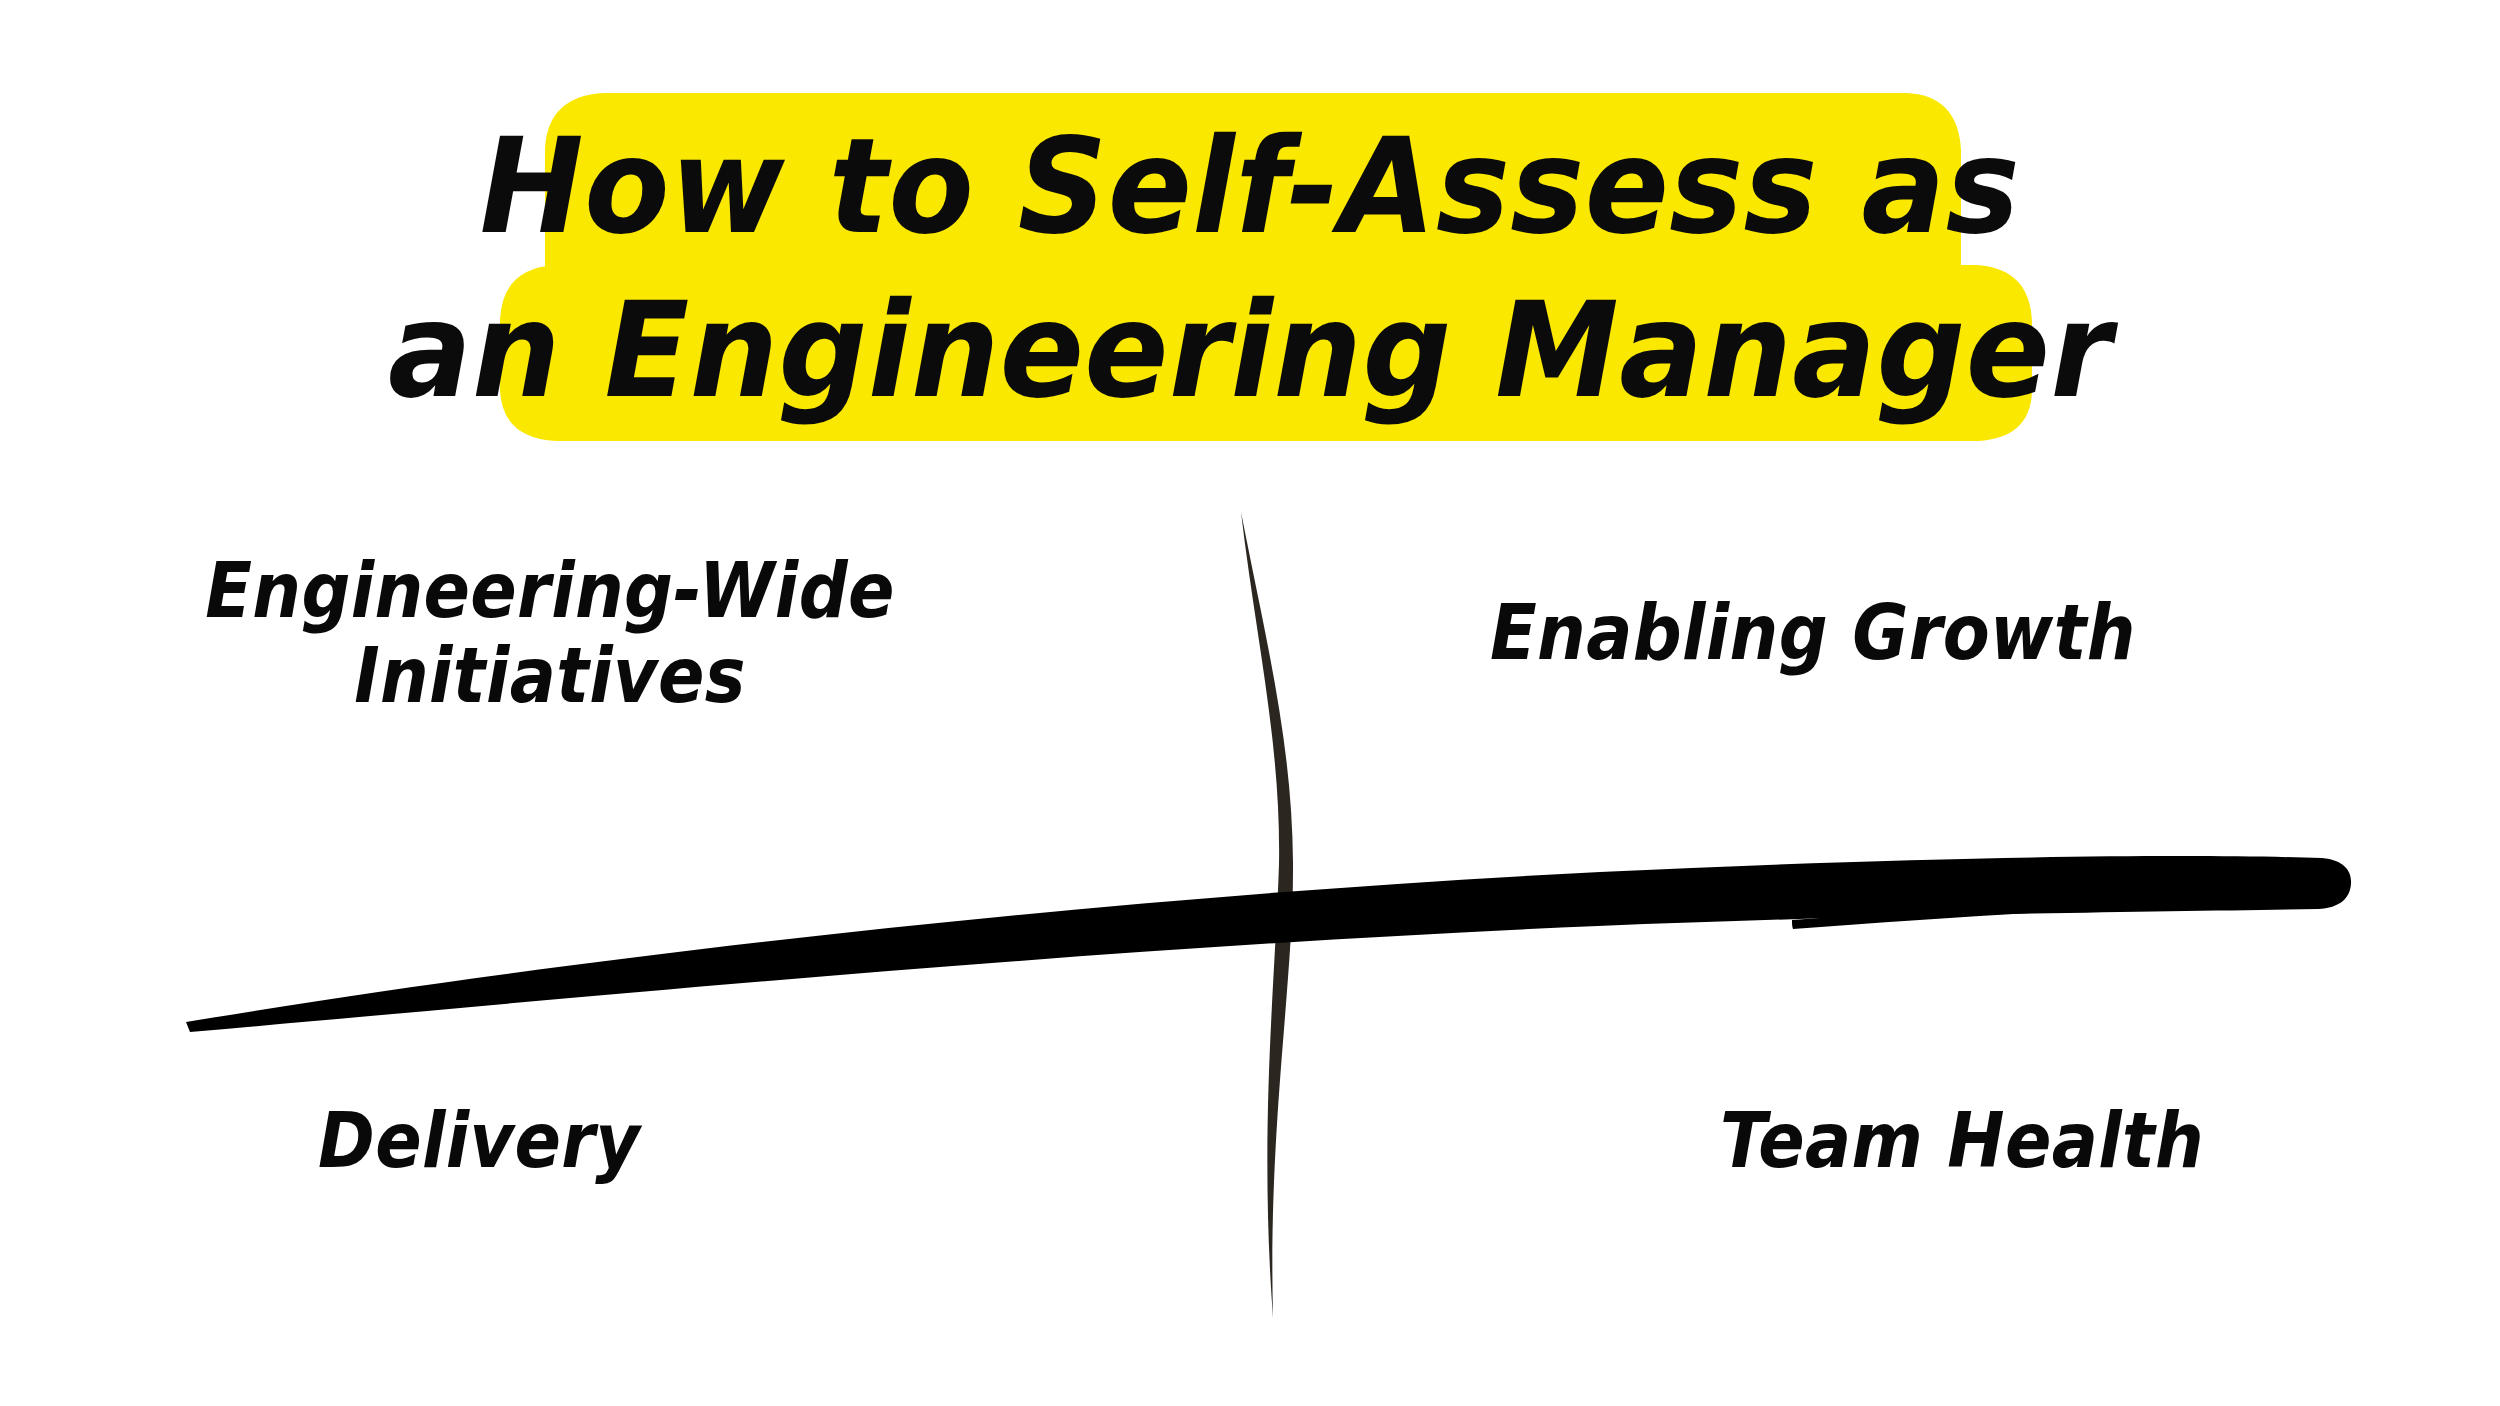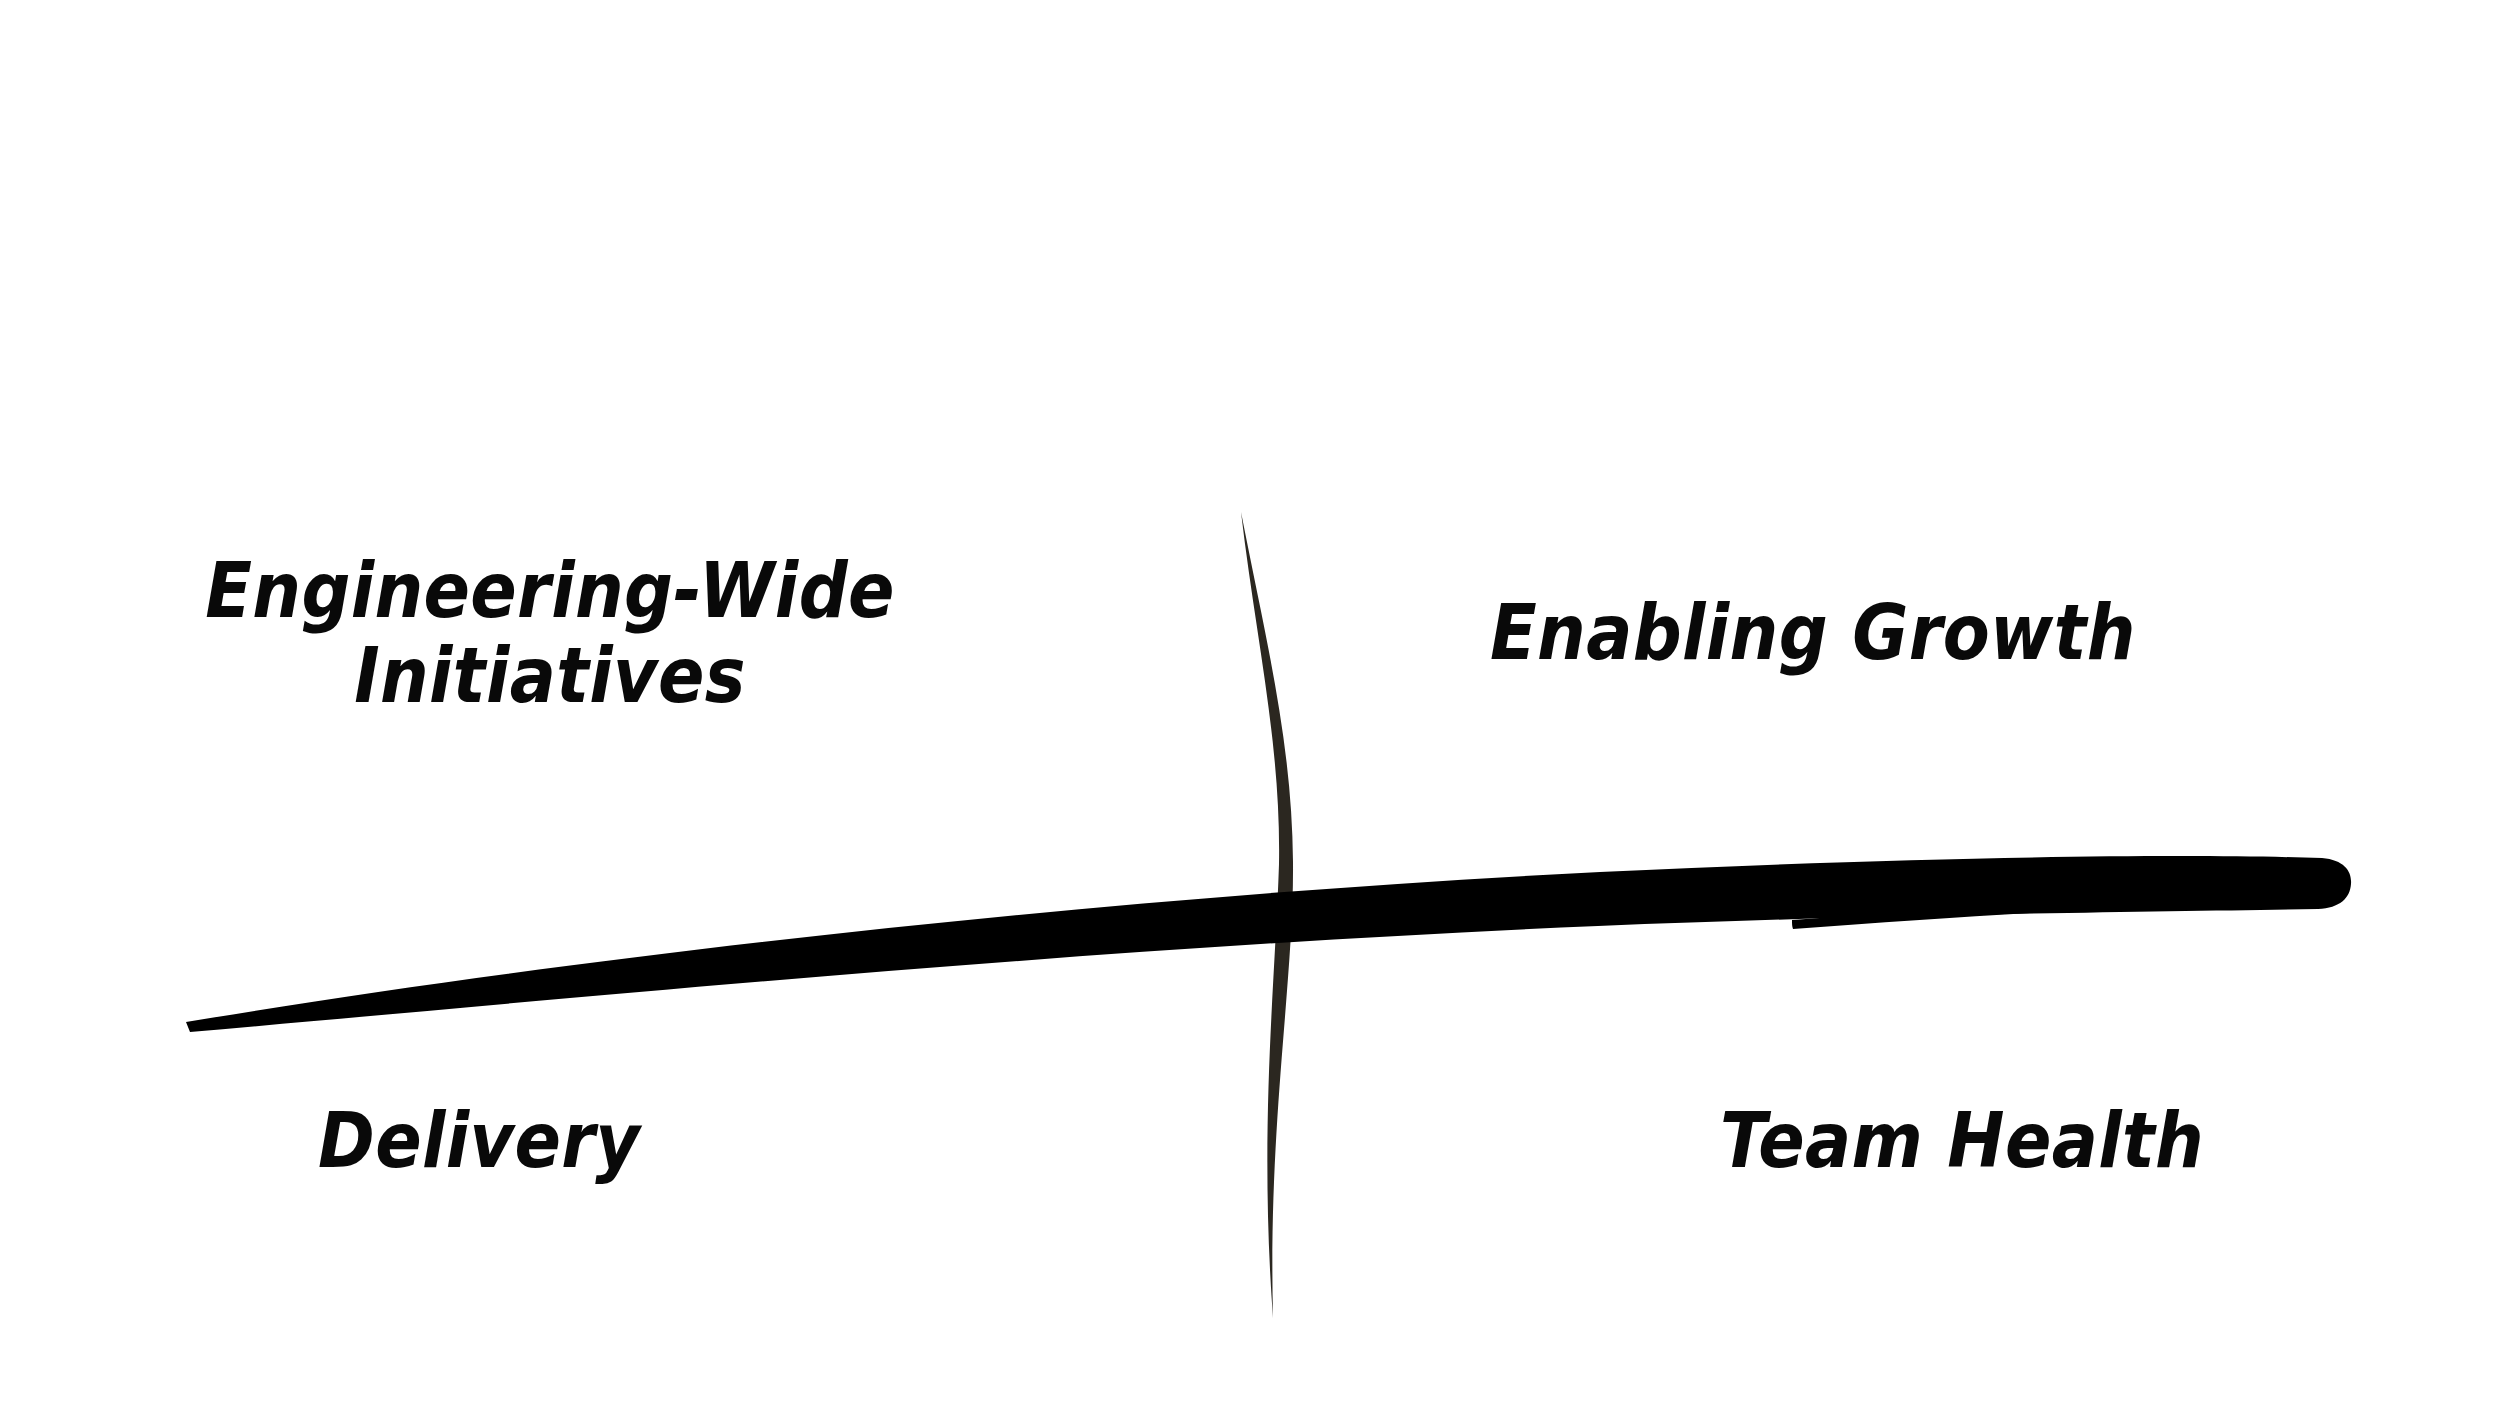--- a/index.html
+++ b/index.html
@@ -125,20 +125,47 @@
     font-size: 76px;
     transform: scaleX(0.90);
     transform-origin: left top;
   }
 </style>
 </head>
 <body>
 
 <div id="canvas" style="--bg: #ffffff;">
 
+  <div id="title-block">
+
+    <svg class="hl-svg" viewBox="0 0 2500 470" xmlns="http://www.w3.org/2000/svg">
+
+      <path fill="#FAE800" d="M 545 148
+               Q 548 96 604 93
+               L 1906 93
+               Q 1958 95 1961 150
+               L 1961 288
+               L 545 288
+               Z"></path>
+
+      <path fill="#FAE800" d="M 500 320
+               Q 502 268 556 265
+               L 1976 265
+               Q 2030 268 2032 322
+               L 2032 392
+               Q 2030 438 1978 441
+               L 556 441
+               Q 502 438 500 390
+               Z"></path>
+    </svg>
+
+    <div class="title-line" id="title-line-1" style="color: rgb(11, 11, 11);">How to Self-Assess as</div>
+
+    <div class="title-line" id="title-line-2" style="color: rgb(11, 11, 11);">an Engineering Manager</div>
+  </div>
 
   <svg id="axes-svg" viewBox="0 0 2500 1406" xmlns="http://www.w3.org/2000/svg">
 
     <path fill="#2b2720" d="M 1241 512
              C 1266 640 1292 742 1293 862
              C 1294 982 1268 1120 1273 1318
              C 1259 1128 1275 986 1279 864
              C 1281 744 1256 640 1241 512
              Z"></path>
 

